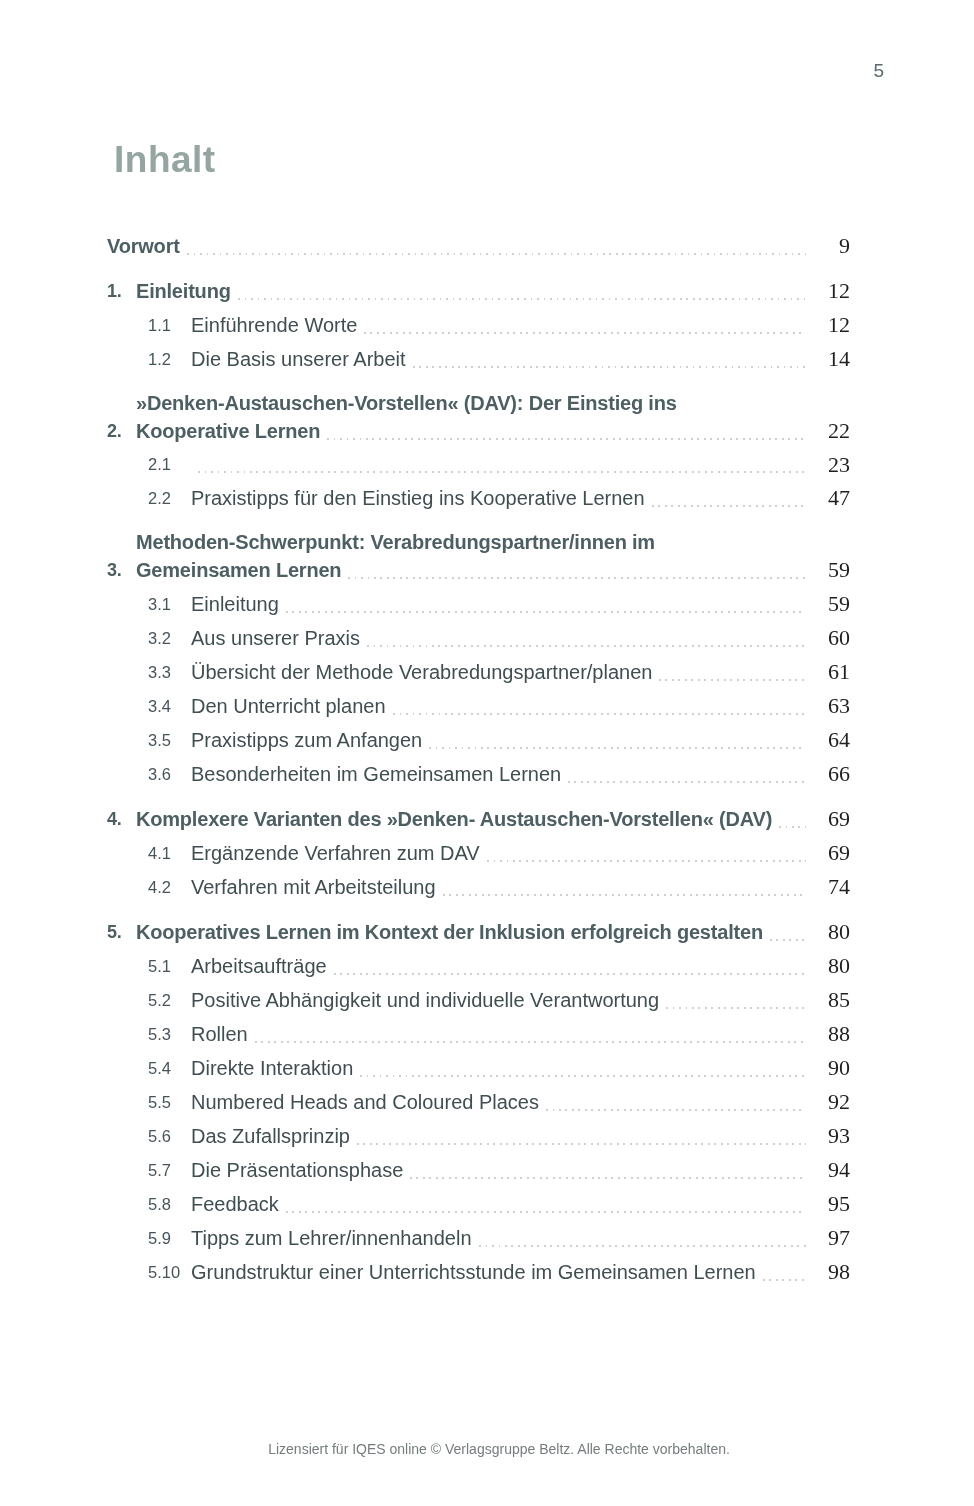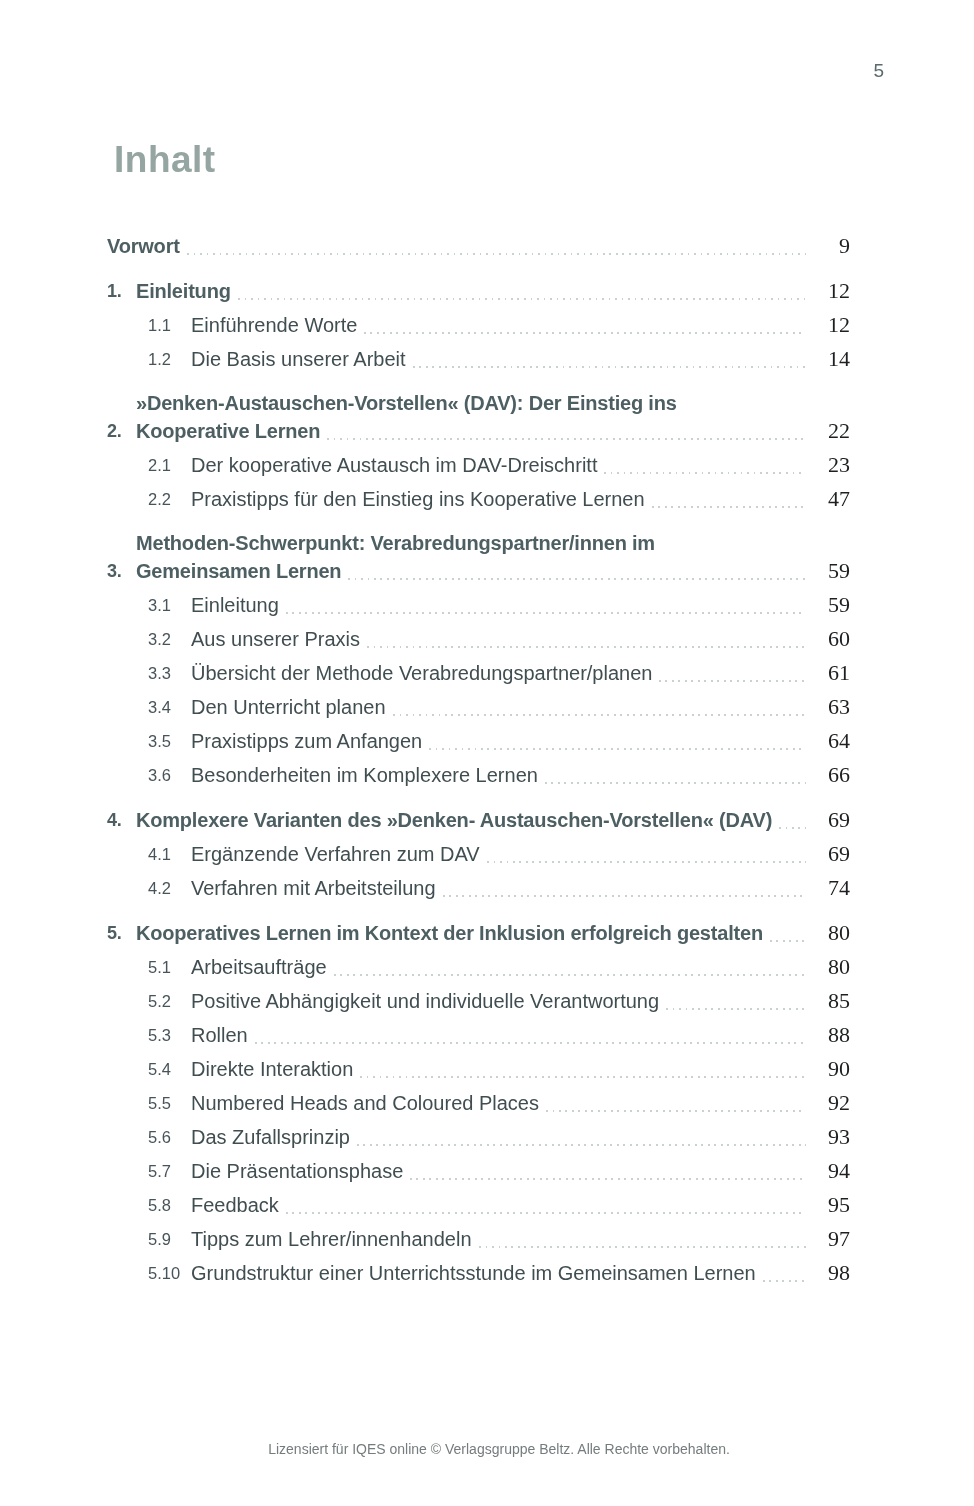--- a/index.html
+++ b/index.html
@@ -167,21 +167,20 @@
         <span class="label">Kooperative Lernen</span>
         <span class="leader"></span>
         <span class="pagenum">22</span>
       </span>
     </span>
   </div>
       <div class="toc-row sub">
     <span class="num">2.1</span>
     <span class="content">
       <span class="cline line1">
-        <span class="label">Der kooperative Austausch im DAV-Dreischritt</span>
         <span class="leader"></span>
         <span class="pagenum">23</span>
       </span>
 
     </span>
   </div>
       <div class="toc-row sub">
     <span class="num">2.2</span>
     <span class="content">
       <span class="cline line1">
@@ -258,21 +257,21 @@
         <span class="leader"></span>
         <span class="pagenum">64</span>
       </span>
 
     </span>
   </div>
       <div class="toc-row sub">
     <span class="num">3.6</span>
     <span class="content">
       <span class="cline line1">
-        <span class="label">Besonderheiten im Komplexere Lernen</span>
+        <span class="label">Besonderheiten im Gemeinsamen Lernen</span>
         <span class="leader"></span>
         <span class="pagenum">66</span>
       </span>
 
     </span>
   </div>
       <div class="toc-row chapter">
     <span class="num">4.</span>
     <span class="content">
       <span class="cline line1">

